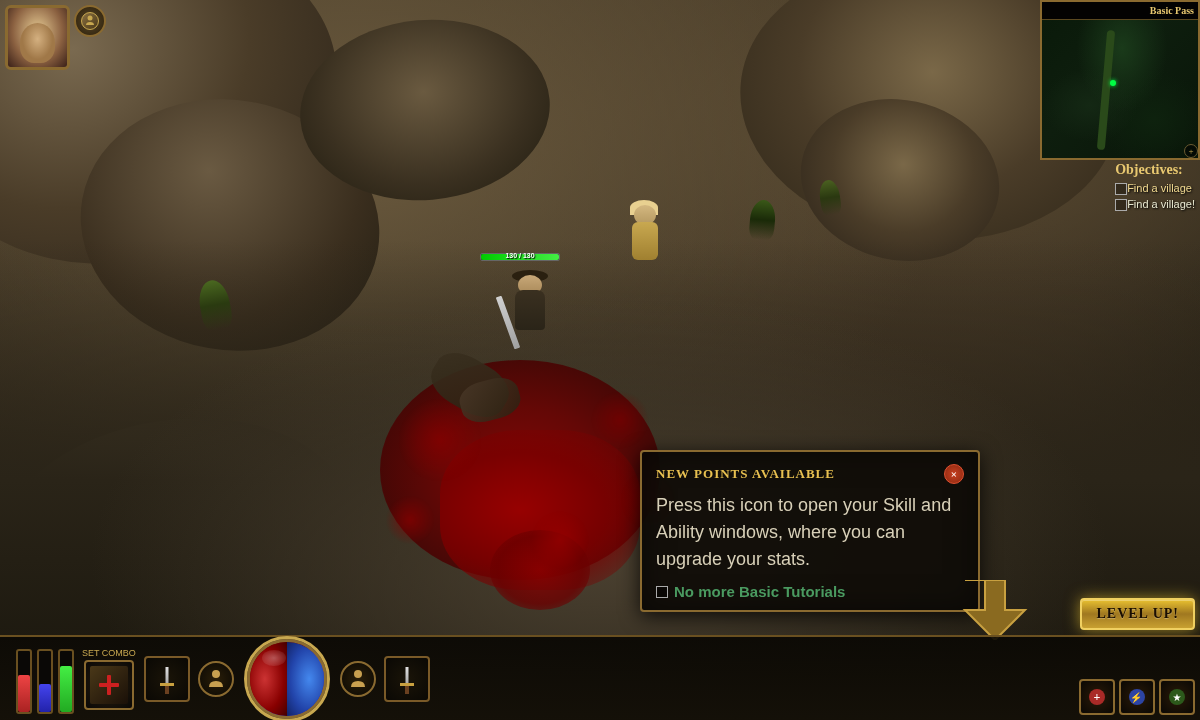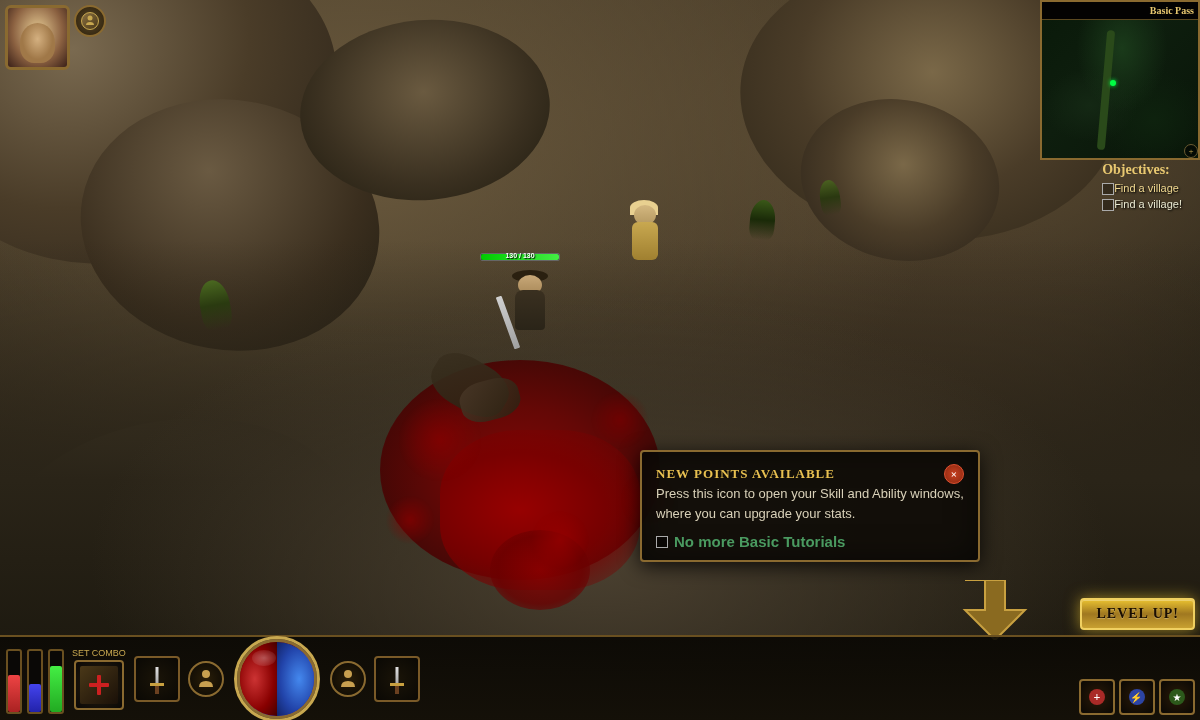--- a/index.html
+++ b/index.html
@@ -364,21 +364,21 @@
       justify-content: center;
       font-size: 9px;
       color: #c8a850;
       cursor: pointer;
     }
 
     
     .objectives-panel {
       position: absolute;
       top: 162px;
-      right: 18px;
+      right: 5px;
       background: rgba(0,0,0,0.0);
       padding: 0;
       margin-left: 32px;
     }
     .objectives-title {
       color: #e8c870;
       font-size: 14px;
       font-family: Georgia, serif;
       font-weight: bold;
       margin-bottom: 4px;
@@ -418,21 +418,21 @@
       background: rgba(15, 12, 8, 0.92);
       border: 2px solid #8a6a30;
       border-radius: 4px;
       padding: 12px 14px 10px;
       box-shadow: 0 4px 20px rgba(0,0,0,0.8), inset 0 0 30px rgba(0,0,0,0.5);
     }
     .tutorial-header {
       display: flex;
       align-items: center;
       justify-content: space-between;
-      margin-bottom: 0;
+      margin-bottom: 8px;
     }
     .tutorial-title {
       color: #e8c050;
       font-size: 13px;
       font-family: Georgia, serif;
       font-weight: bold;
       letter-spacing: 1px;
     }
     .tutorial-close-btn {
       width: 20px;
@@ -443,21 +443,21 @@
       display: flex;
       align-items: center;
       justify-content: center;
       font-size: 11px;
       color: #fff;
       cursor: pointer;
       font-weight: bold;
     }
     .tutorial-body {
       color: #d8d0b8;
-      font-size: 13px;
+      font-size: 18px;
       font-family: Arial, sans-serif;
       line-height: 1.5;
       margin-bottom: 10px;
     }
     .tutorial-checkbox-row {
       display: flex;
       align-items: center;
       gap: 6px;
     }
     .tutorial-checkbox {
@@ -477,21 +477,21 @@
     
     .bottom-hud {
       position: absolute;
       bottom: 0;
       left: 0; right: 0;
       height: 85px;
       background: linear-gradient(180deg, rgba(10,8,4,0.9) 0%, rgba(20,16,8,0.98) 100%);
       border-top: 2px solid #6a5020;
       display: flex;
       align-items: center;
-      padding: 0 6px;
+      padding: 0 16px;
       gap: 8px;
     }
 
     
     .resource-bars {
       display: flex;
       gap: 5px;
       align-items: flex-end;
       height: 70px;
     }

